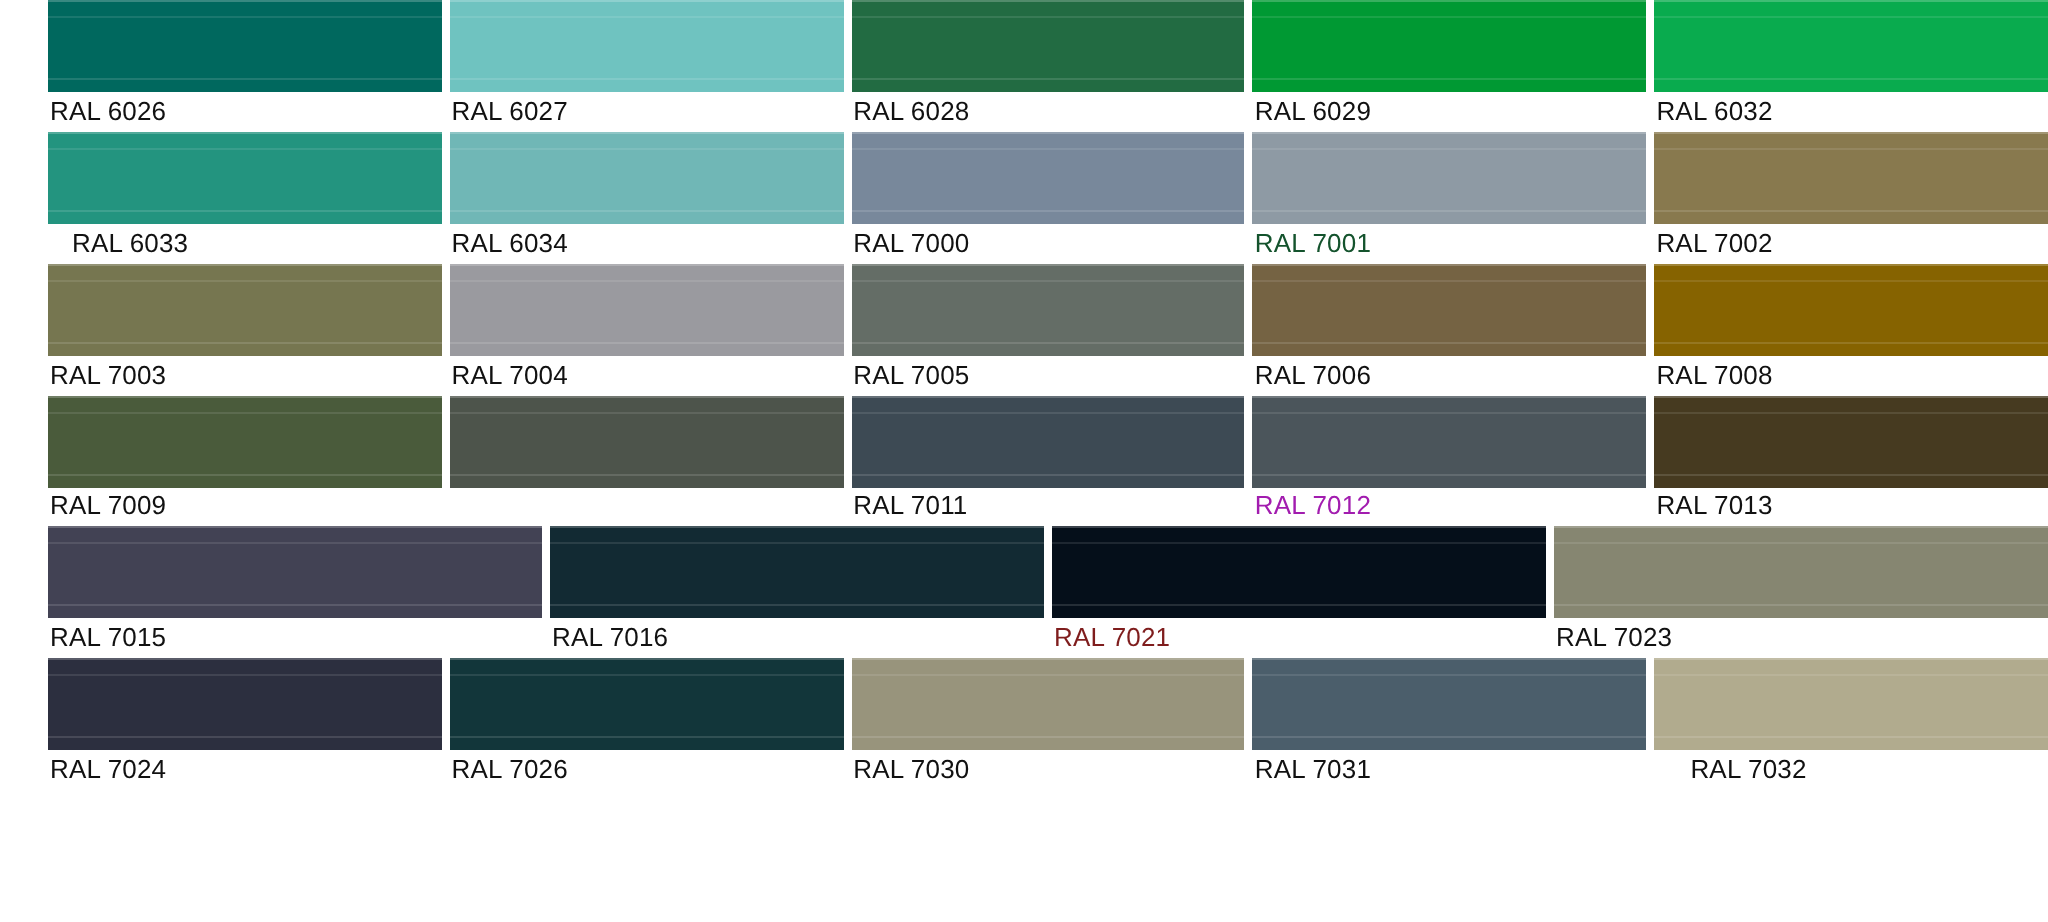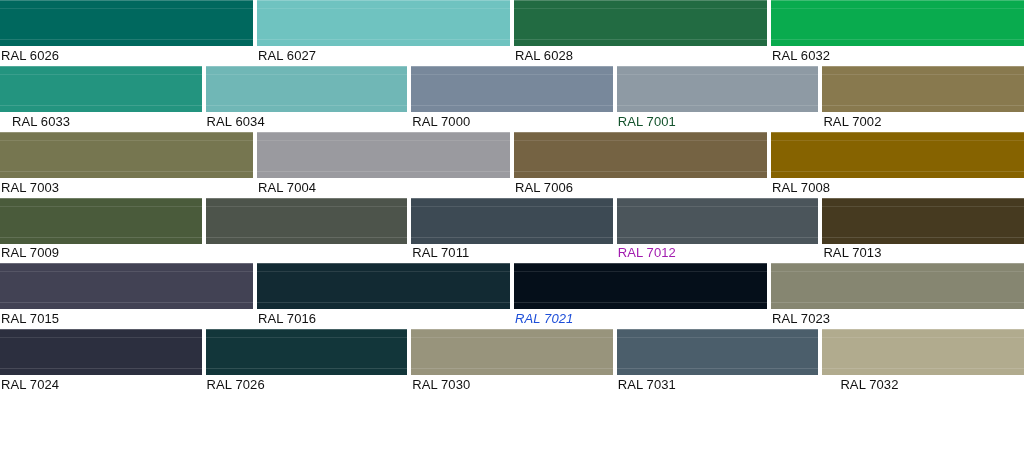--- a/index.html
+++ b/index.html
@@ -20,20 +20,21 @@
     flex-direction: column;
     background: #ffffff;
   }
 
   .swatch-row {
     display: flex;
     flex-direction: row;
     width: 100%;
     height: 65.857px;
     flex: 0 0 auto;
+    padding-left: 24px;
   }
 
   .swatch-cell {
     flex: 1 1 0;
     display: flex;
     flex-direction: column;
     min-width: 0;
     padding-right: 4px;
     background: #ffffff;
   }
@@ -90,20 +91,24 @@
       </div>
       <div class="swatch-cell">
         <div class="swatch-chip" style="background-color: rgb(111, 195, 192);"></div>
         <div class="swatch-label" style="color: rgb(17, 17, 17);">RAL 6027</div>
       </div>
       <div class="swatch-cell">
         <div class="swatch-chip" style="background-color: rgb(34, 107, 66);"></div>
         <div class="swatch-label" style="color: rgb(17, 17, 17);">RAL 6028</div>
       </div>
       <div class="swatch-cell">
+        <div class="swatch-chip" style="background-color: rgb(0, 153, 51);"></div>
+        <div class="swatch-label" style="color: rgb(17, 17, 17);">RAL 6029</div>
+      </div>
+      <div class="swatch-cell">
         <div class="swatch-chip" style="background-color: rgb(9, 171, 78);"></div>
         <div class="swatch-label" style="color: rgb(17, 17, 17);">RAL 6032</div>
       </div>
     </div>
     <div class="swatch-row">
       <div class="swatch-cell">
         <div class="swatch-chip" style="background-color: rgb(35, 148, 127);"></div>
         <div class="swatch-label" style="color: rgb(17, 17, 17); margin-left: 11px;">RAL 6033</div>
       </div>
       <div class="swatch-cell">
@@ -126,20 +131,24 @@
     <div class="swatch-row">
       <div class="swatch-cell">
         <div class="swatch-chip" style="background-color: rgb(118, 118, 80);"></div>
         <div class="swatch-label" style="color: rgb(17, 17, 17);">RAL 7003</div>
       </div>
       <div class="swatch-cell">
         <div class="swatch-chip" style="background-color: rgb(154, 154, 159);"></div>
         <div class="swatch-label" style="color: rgb(17, 17, 17);">RAL 7004</div>
       </div>
       <div class="swatch-cell">
+        <div class="swatch-chip" style="background-color: rgb(100, 109, 102);"></div>
+        <div class="swatch-label" style="color: rgb(17, 17, 17);">RAL 7005</div>
+      </div>
+      <div class="swatch-cell">
         <div class="swatch-chip" style="background-color: rgb(117, 99, 67);"></div>
         <div class="swatch-label" style="color: rgb(17, 17, 17);">RAL 7006</div>
       </div>
       <div class="swatch-cell">
         <div class="swatch-chip" style="background-color: rgb(134, 99, 0);"></div>
         <div class="swatch-label" style="color: rgb(17, 17, 17);">RAL 7008</div>
       </div>
     </div>
     <div class="swatch-row">
       <div class="swatch-cell">
@@ -167,21 +176,21 @@
       <div class="swatch-cell">
         <div class="swatch-chip" style="background-color: rgb(66, 66, 84);"></div>
         <div class="swatch-label" style="color: rgb(17, 17, 17);">RAL 7015</div>
       </div>
       <div class="swatch-cell">
         <div class="swatch-chip" style="background-color: rgb(18, 42, 51);"></div>
         <div class="swatch-label" style="color: rgb(17, 17, 17);">RAL 7016</div>
       </div>
       <div class="swatch-cell">
         <div class="swatch-chip" style="background-color: rgb(5, 15, 26);"></div>
-        <div class="swatch-label" style="color: #1d4ed8; font-style: italic;">RAL 7021</div>
+        <div class="swatch-label" style="color: #7f1d1d;">RAL 7021</div>
       </div>
       <div class="swatch-cell">
         <div class="swatch-chip" style="background-color: rgb(134, 134, 113);"></div>
         <div class="swatch-label" style="color: rgb(17, 17, 17);">RAL 7023</div>
       </div>
     </div>
     <div class="swatch-row">
       <div class="swatch-cell">
         <div class="swatch-chip" style="background-color: rgb(44, 47, 63);"></div>
         <div class="swatch-label" style="color: rgb(17, 17, 17);">RAL 7024</div>

